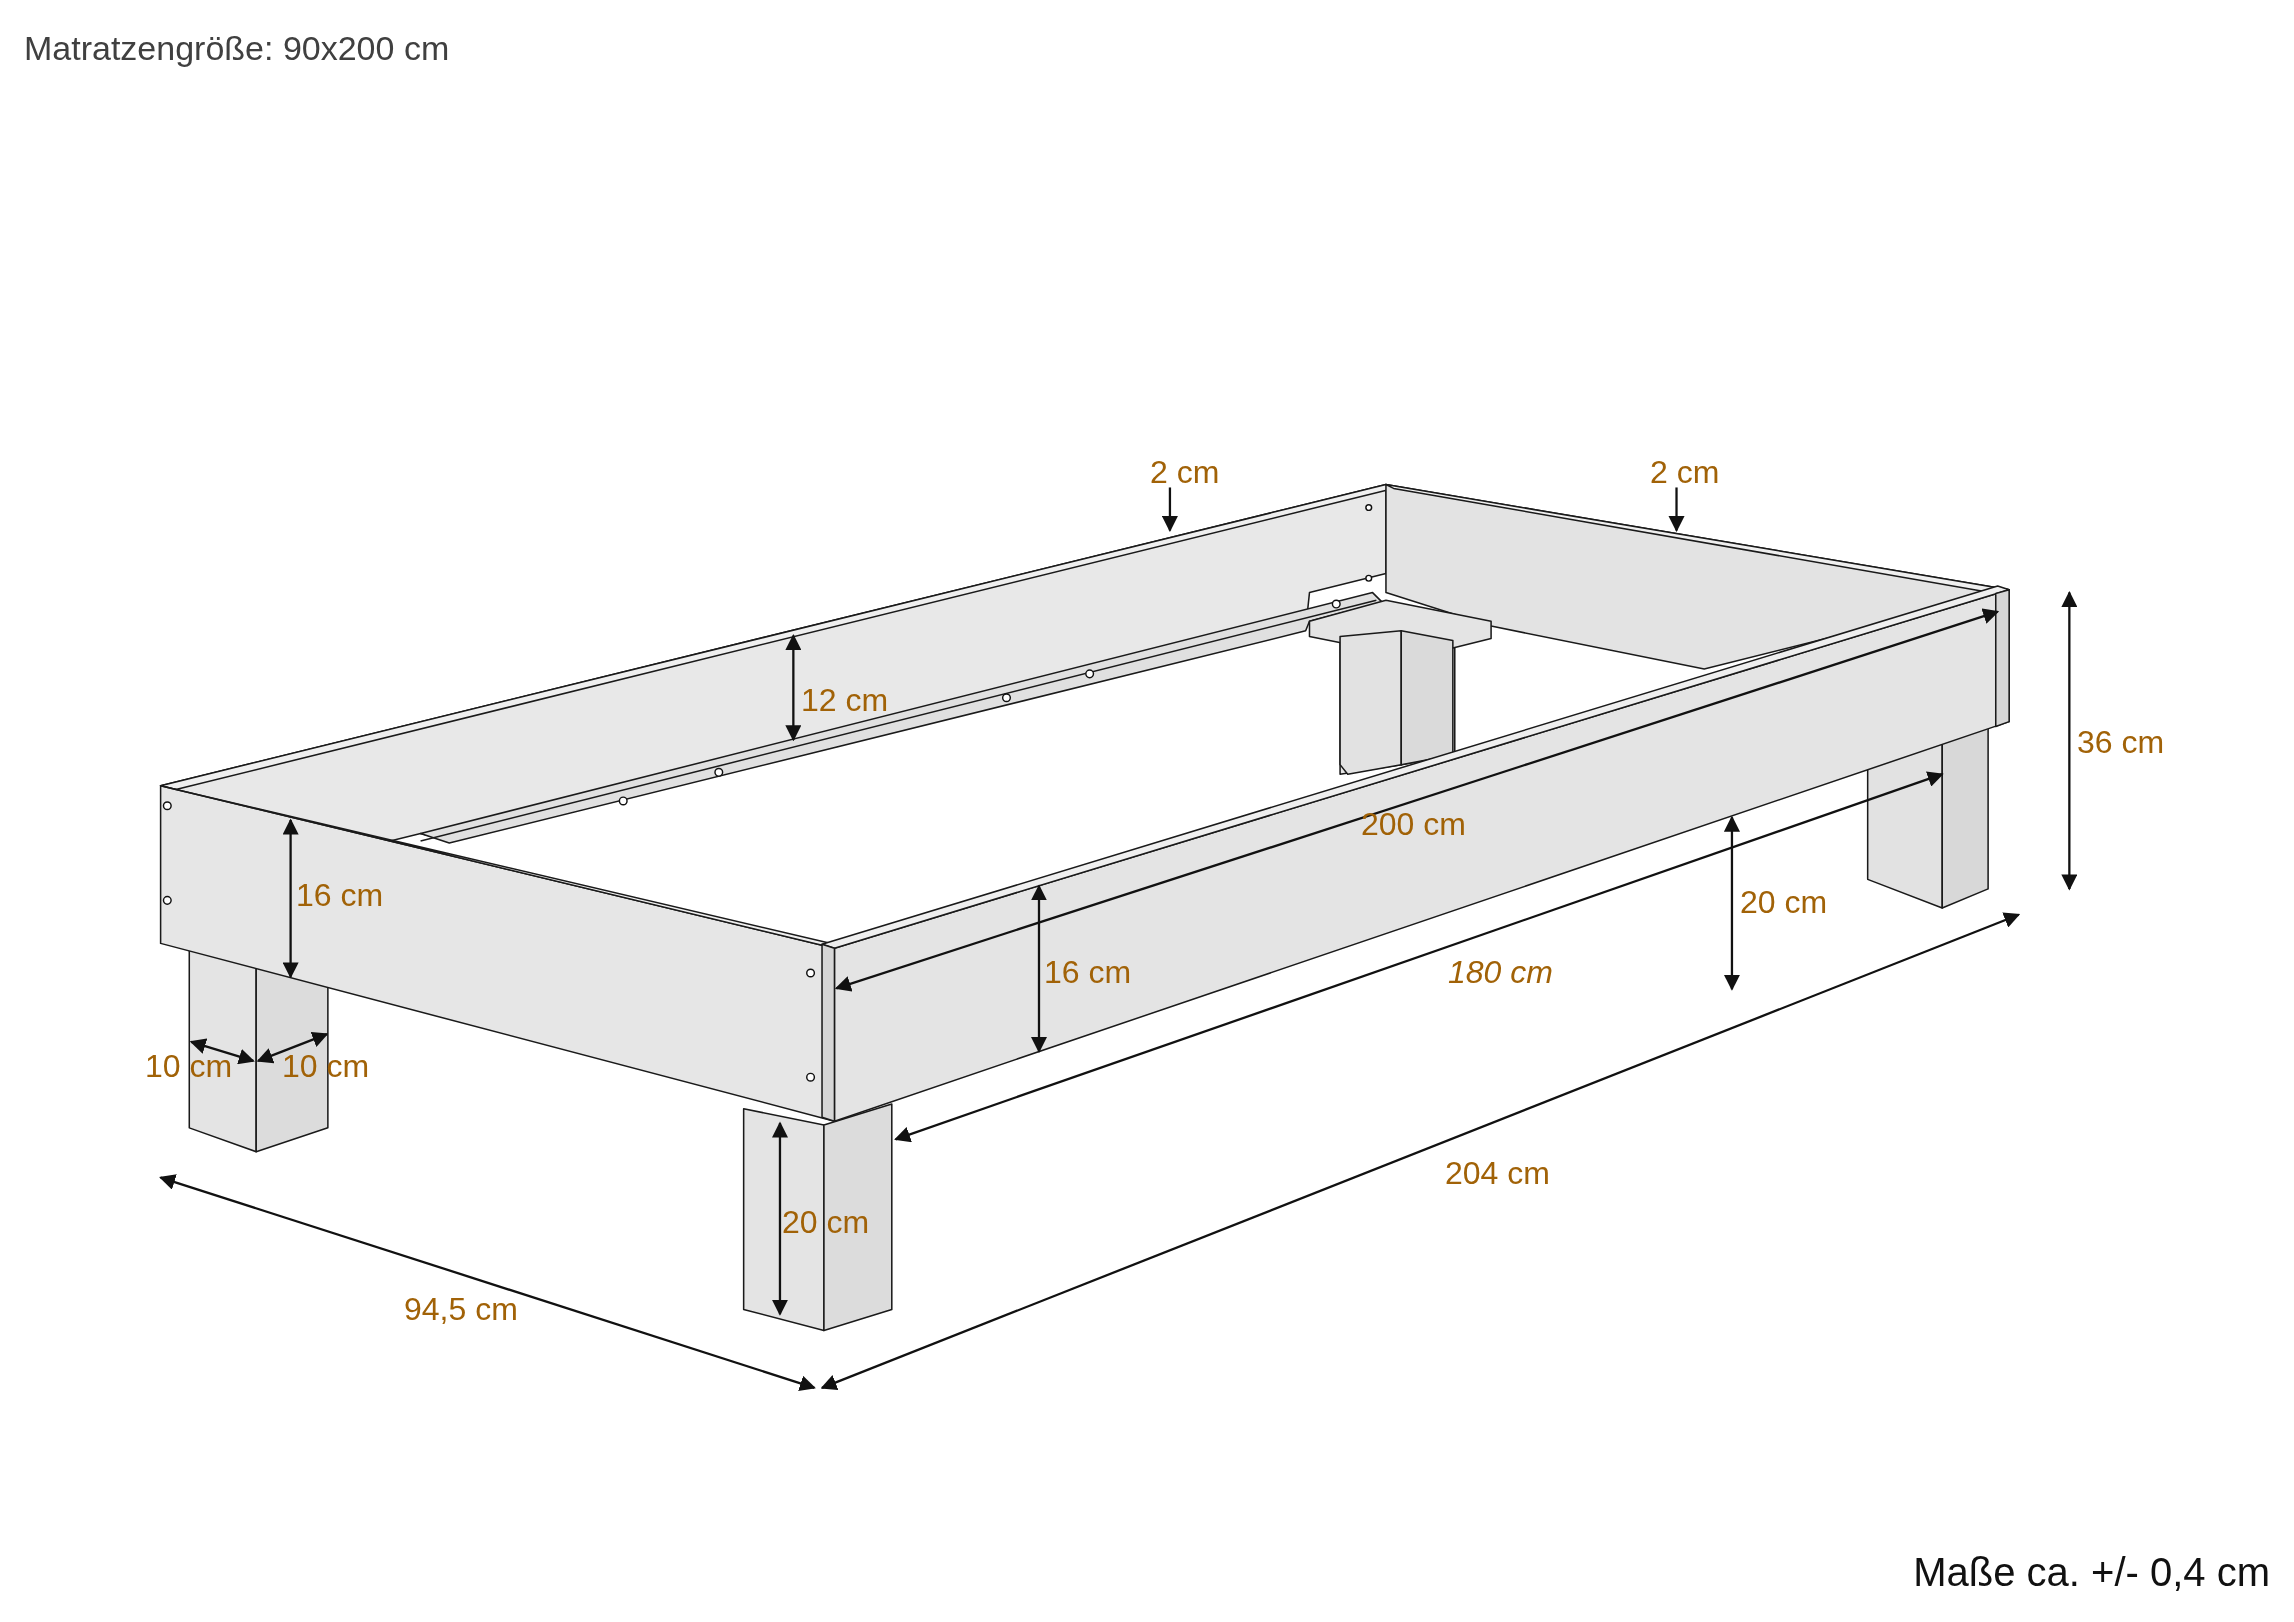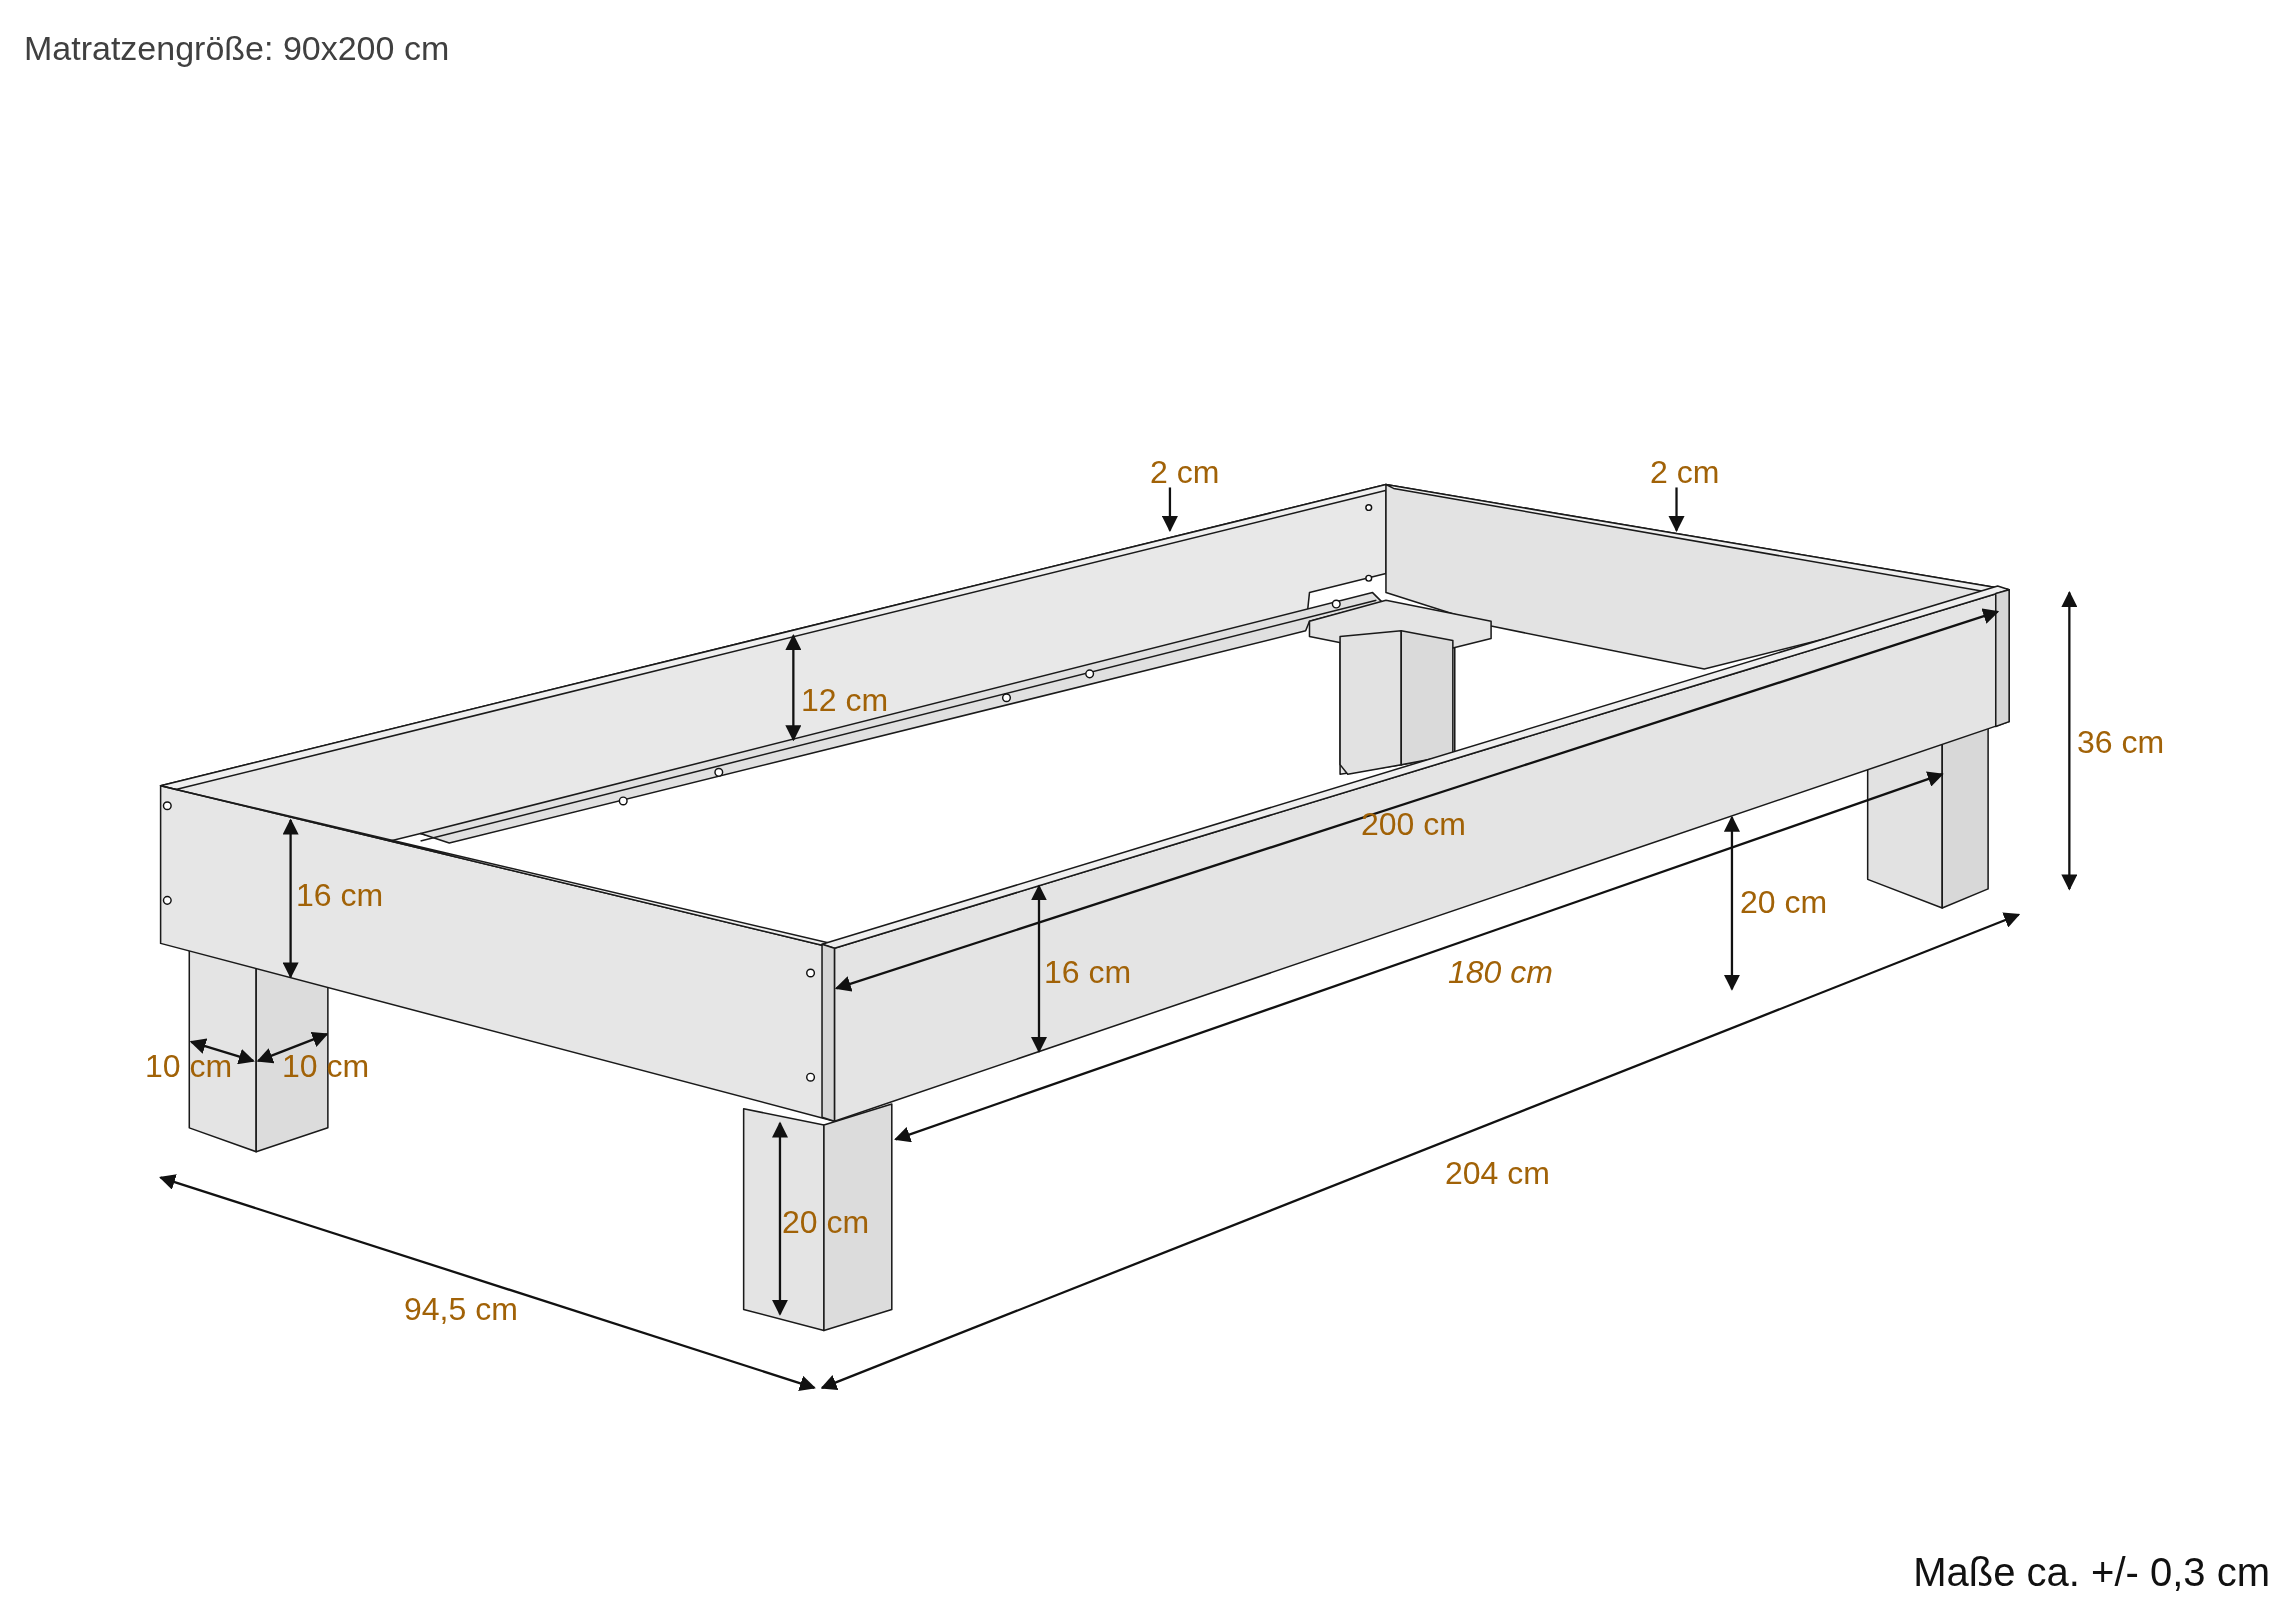--- a/index.html
+++ b/index.html
@@ -111,14 +111,14 @@
 <div class="label" style="left:296px; top:879px;">16 cm</div>
 <div class="label" style="left:1740px; top:886px;">20 cm</div>
 <div class="label" style="left:1044px; top:956px;">16 cm</div>
 <div class="label" style="left:1448px; top:956px;font-style:italic;">180 cm</div>
 <div class="label" style="left:145px; top:1050px;">10 cm</div>
 <div class="label" style="left:282px; top:1050px;">10 cm</div>
 <div class="label" style="left:1445px; top:1157px;">204 cm</div>
 <div class="label" style="left:782px; top:1206px;">20 cm</div>
 <div class="label" style="left:404px; top:1293px;">94,5 cm</div>
 
-<div class="footnote">Maße ca. +/- 0,3 cm</div>
+<div class="footnote">Maße ca. +/- 0,4 cm</div>
 
 
 </body></html>

